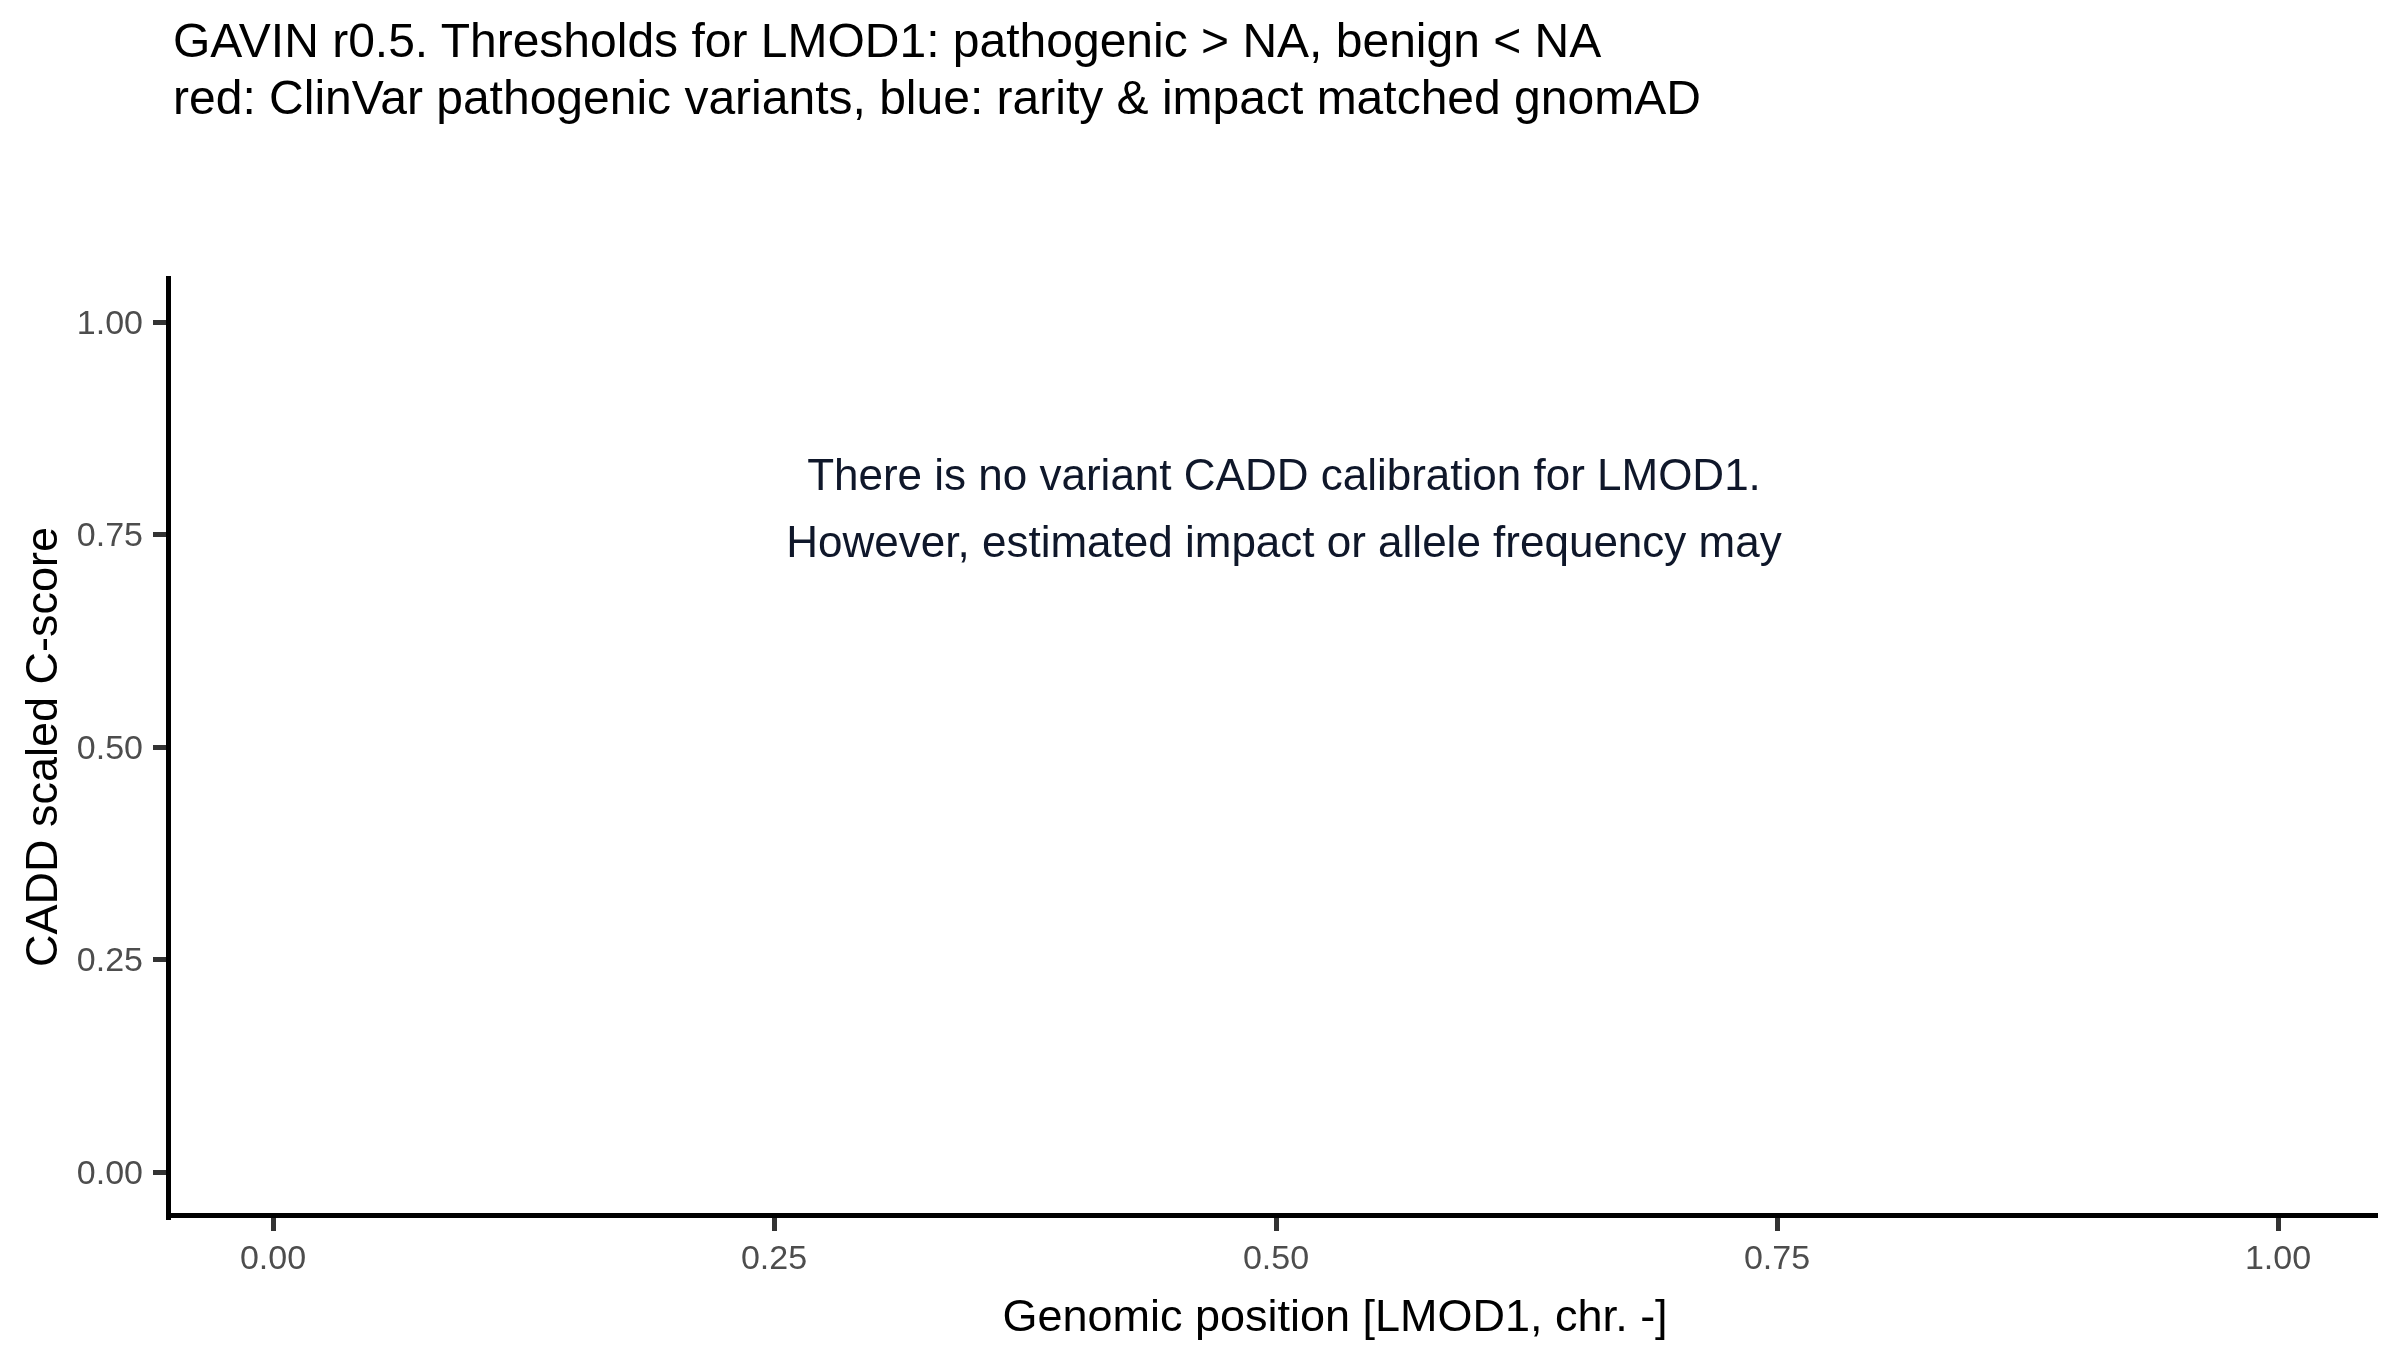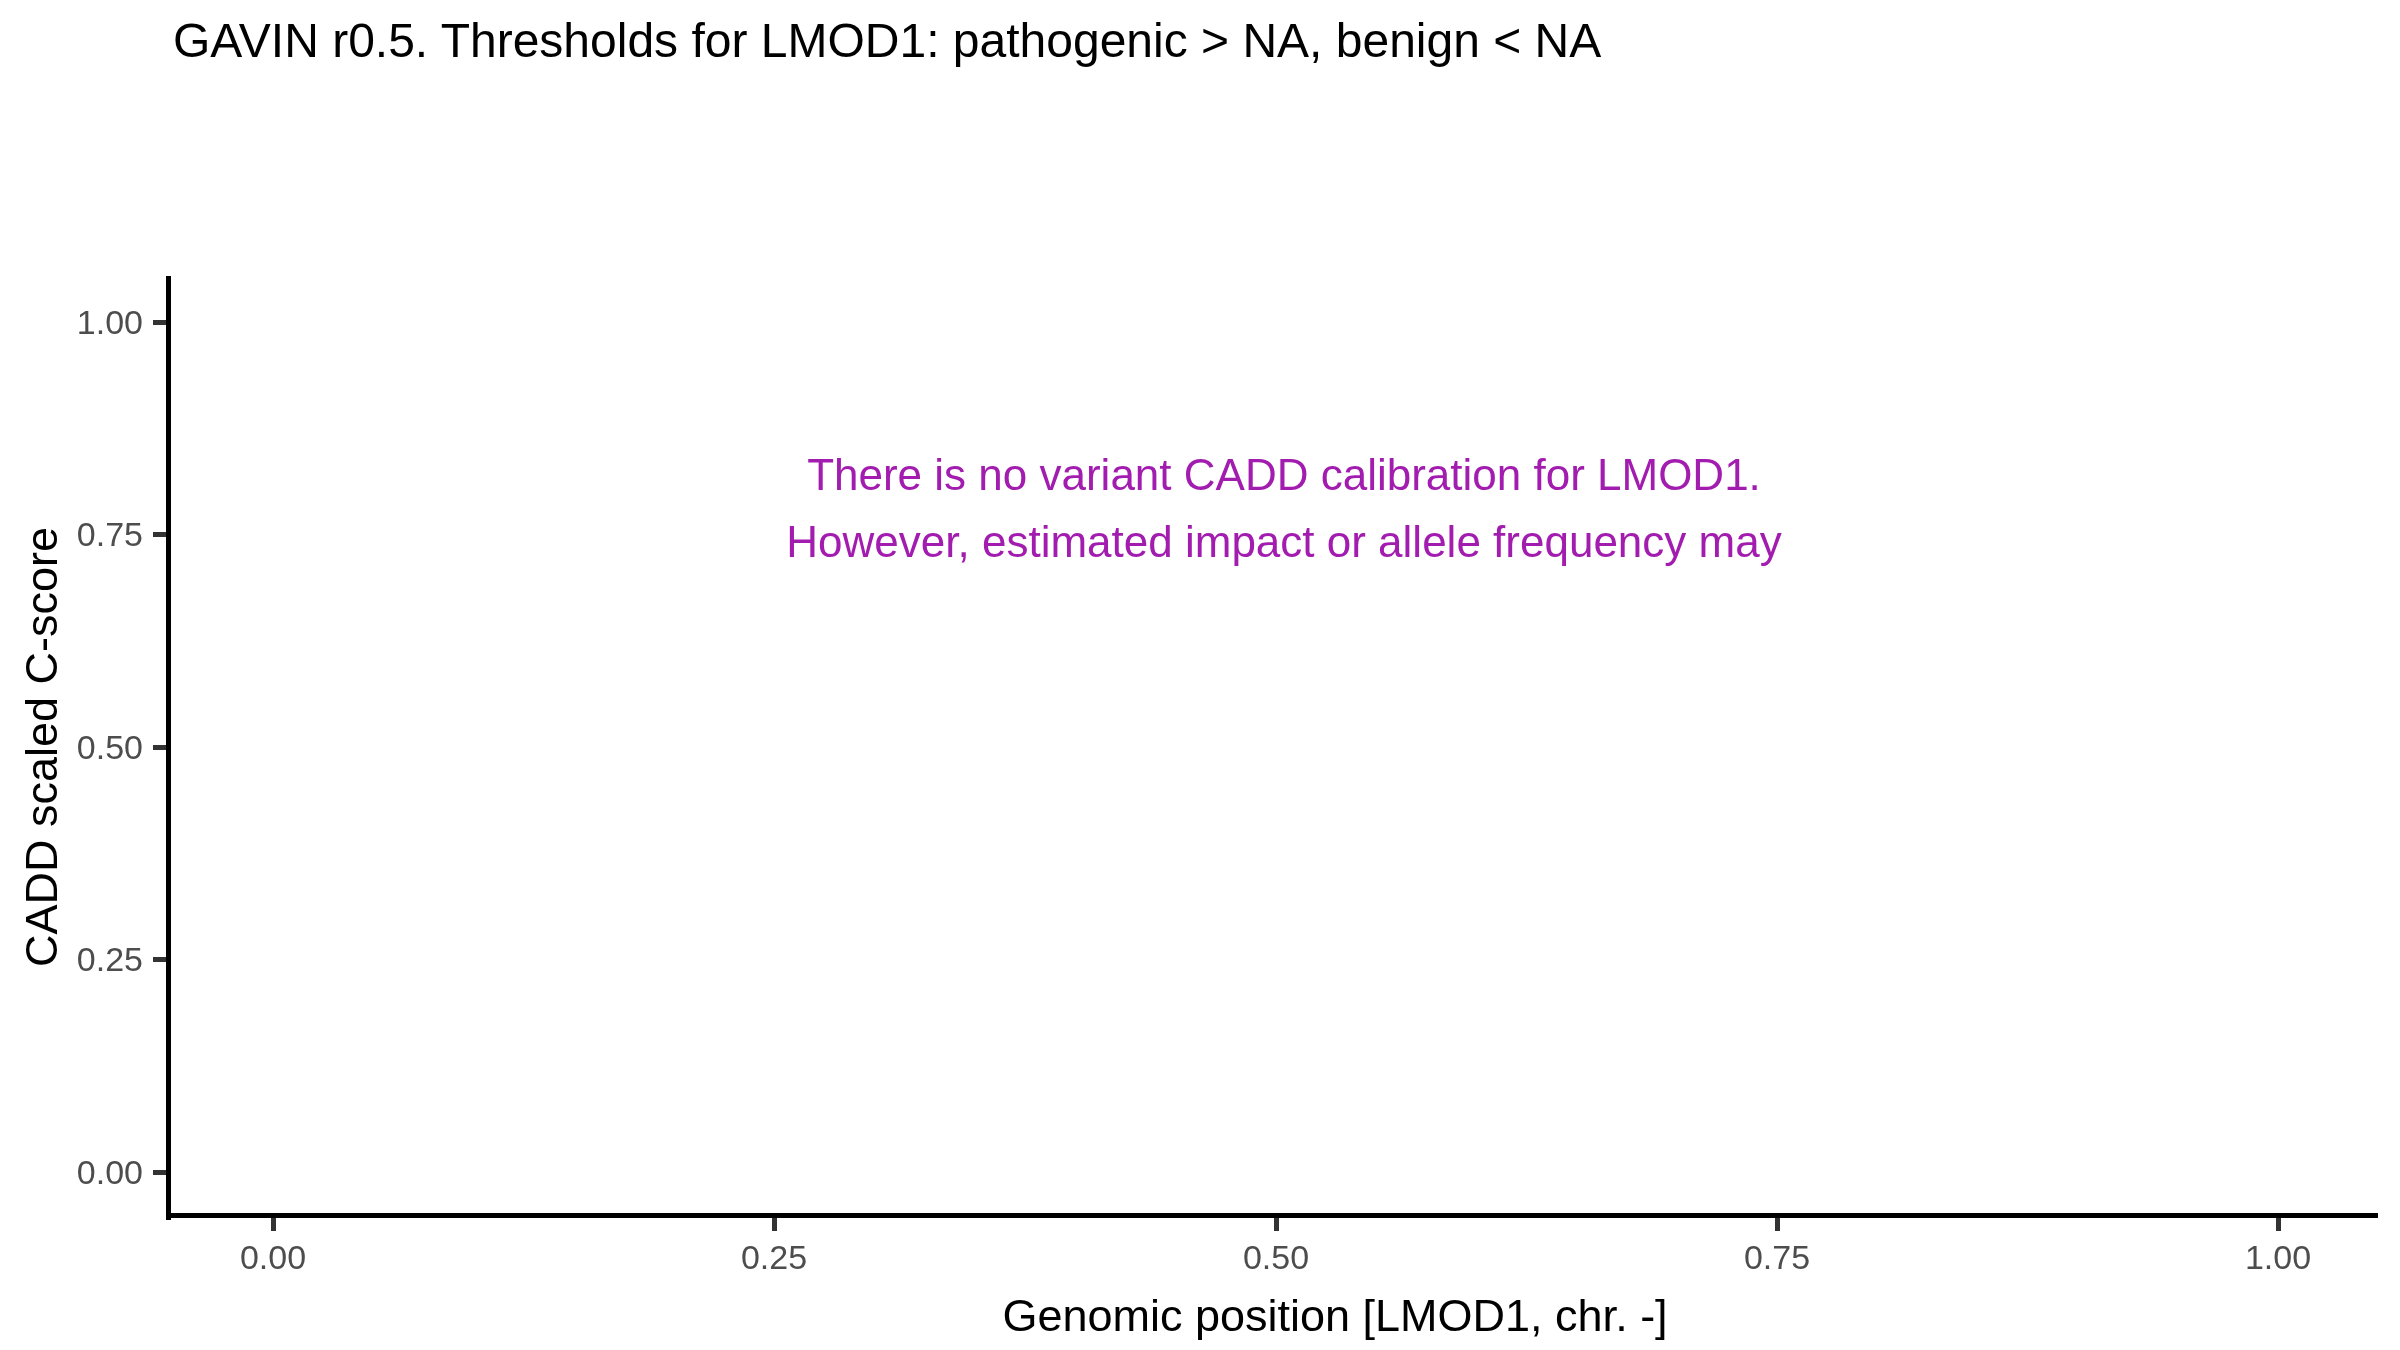--- a/index.html
+++ b/index.html
@@ -107,31 +107,32 @@
     white-space: nowrap;
   }
   .annotation {
     position: absolute;
     left: 1284px;
     top: 441px;
     transform: translateX(-50%);
     text-align: center;
     font-size: 44px;
     line-height: 67px;
-    color: #a21caf;
+    color: #0f172a;
     white-space: nowrap;
   }
 </style>
 </head>
 <body>
 
 <div class="figure">
 
   <div class="plot-title">
     <div>GAVIN r0.5. Thresholds for LMOD1: pathogenic &gt; NA, benign &lt; NA</div>
+    <div>red: ClinVar pathogenic variants, blue: rarity &amp; impact matched gnomAD</div>
   </div>
 
   <div class="panel"></div>
 
   <div class="axis-line-y"></div>
   <div class="axis-line-x"></div>
 
   <div class="ytick-mark" style="top:320px"></div>
   <div class="ytick-mark" style="top:532px"></div>
   <div class="ytick-mark" style="top:745px"></div>

